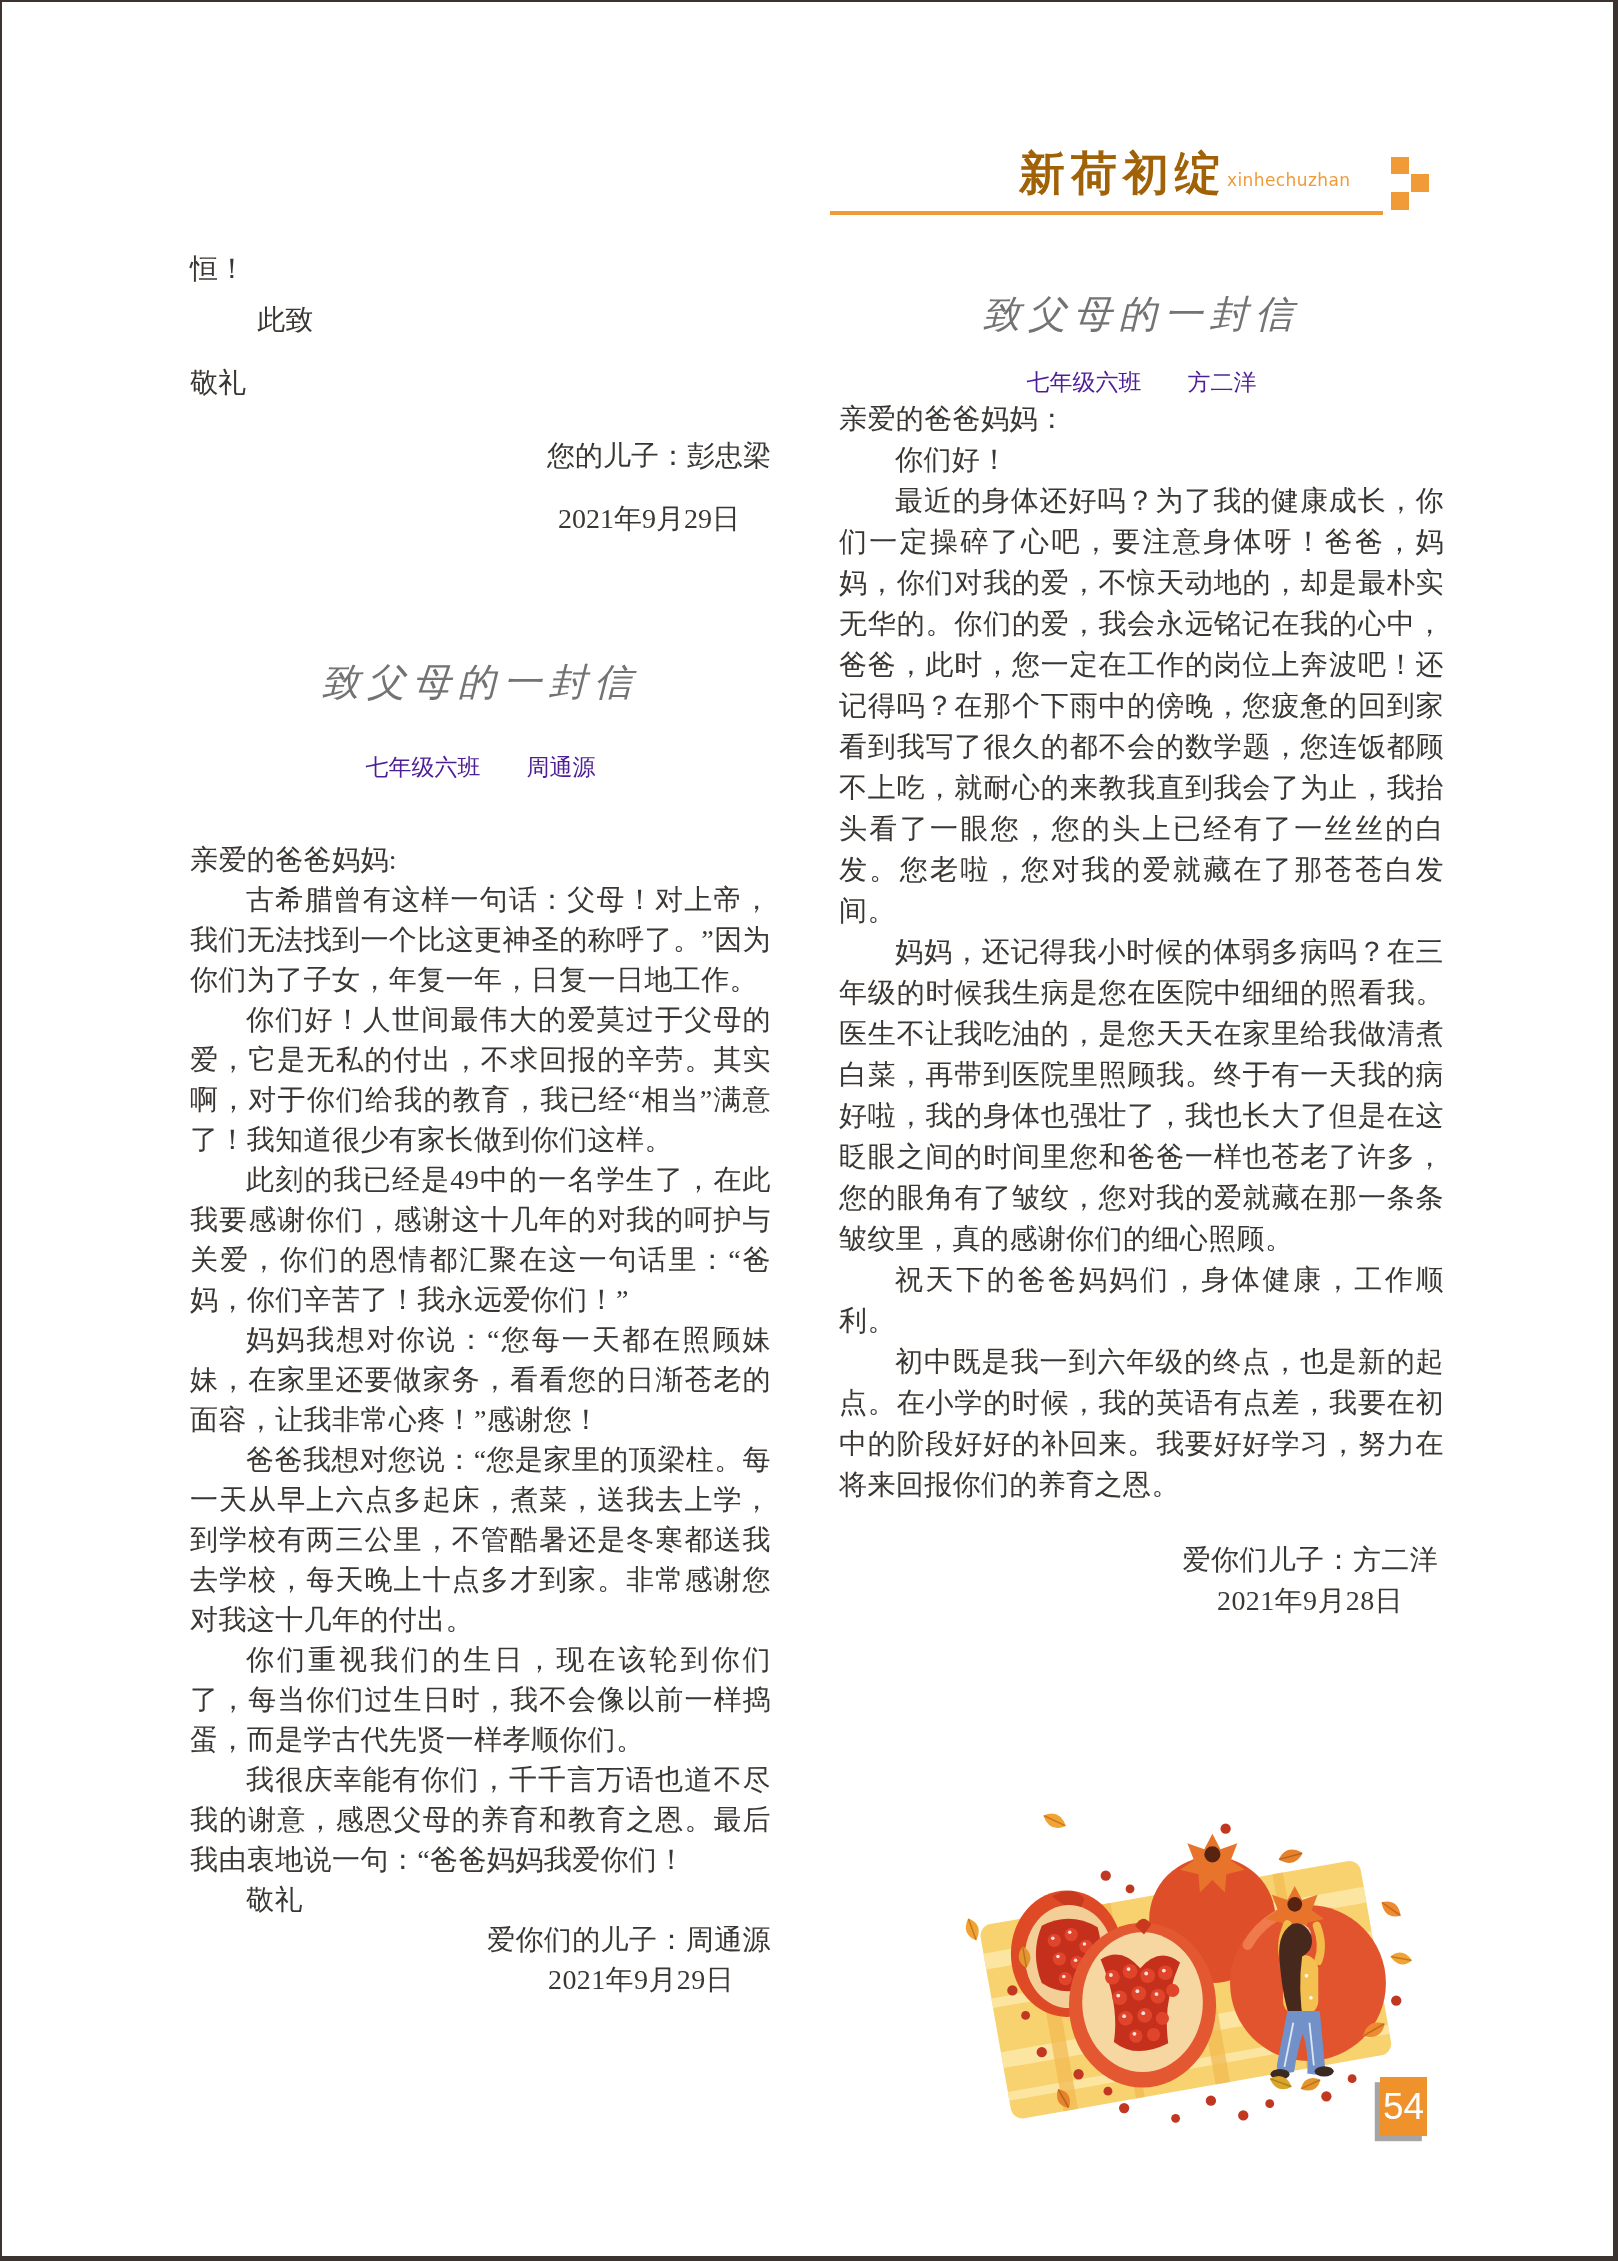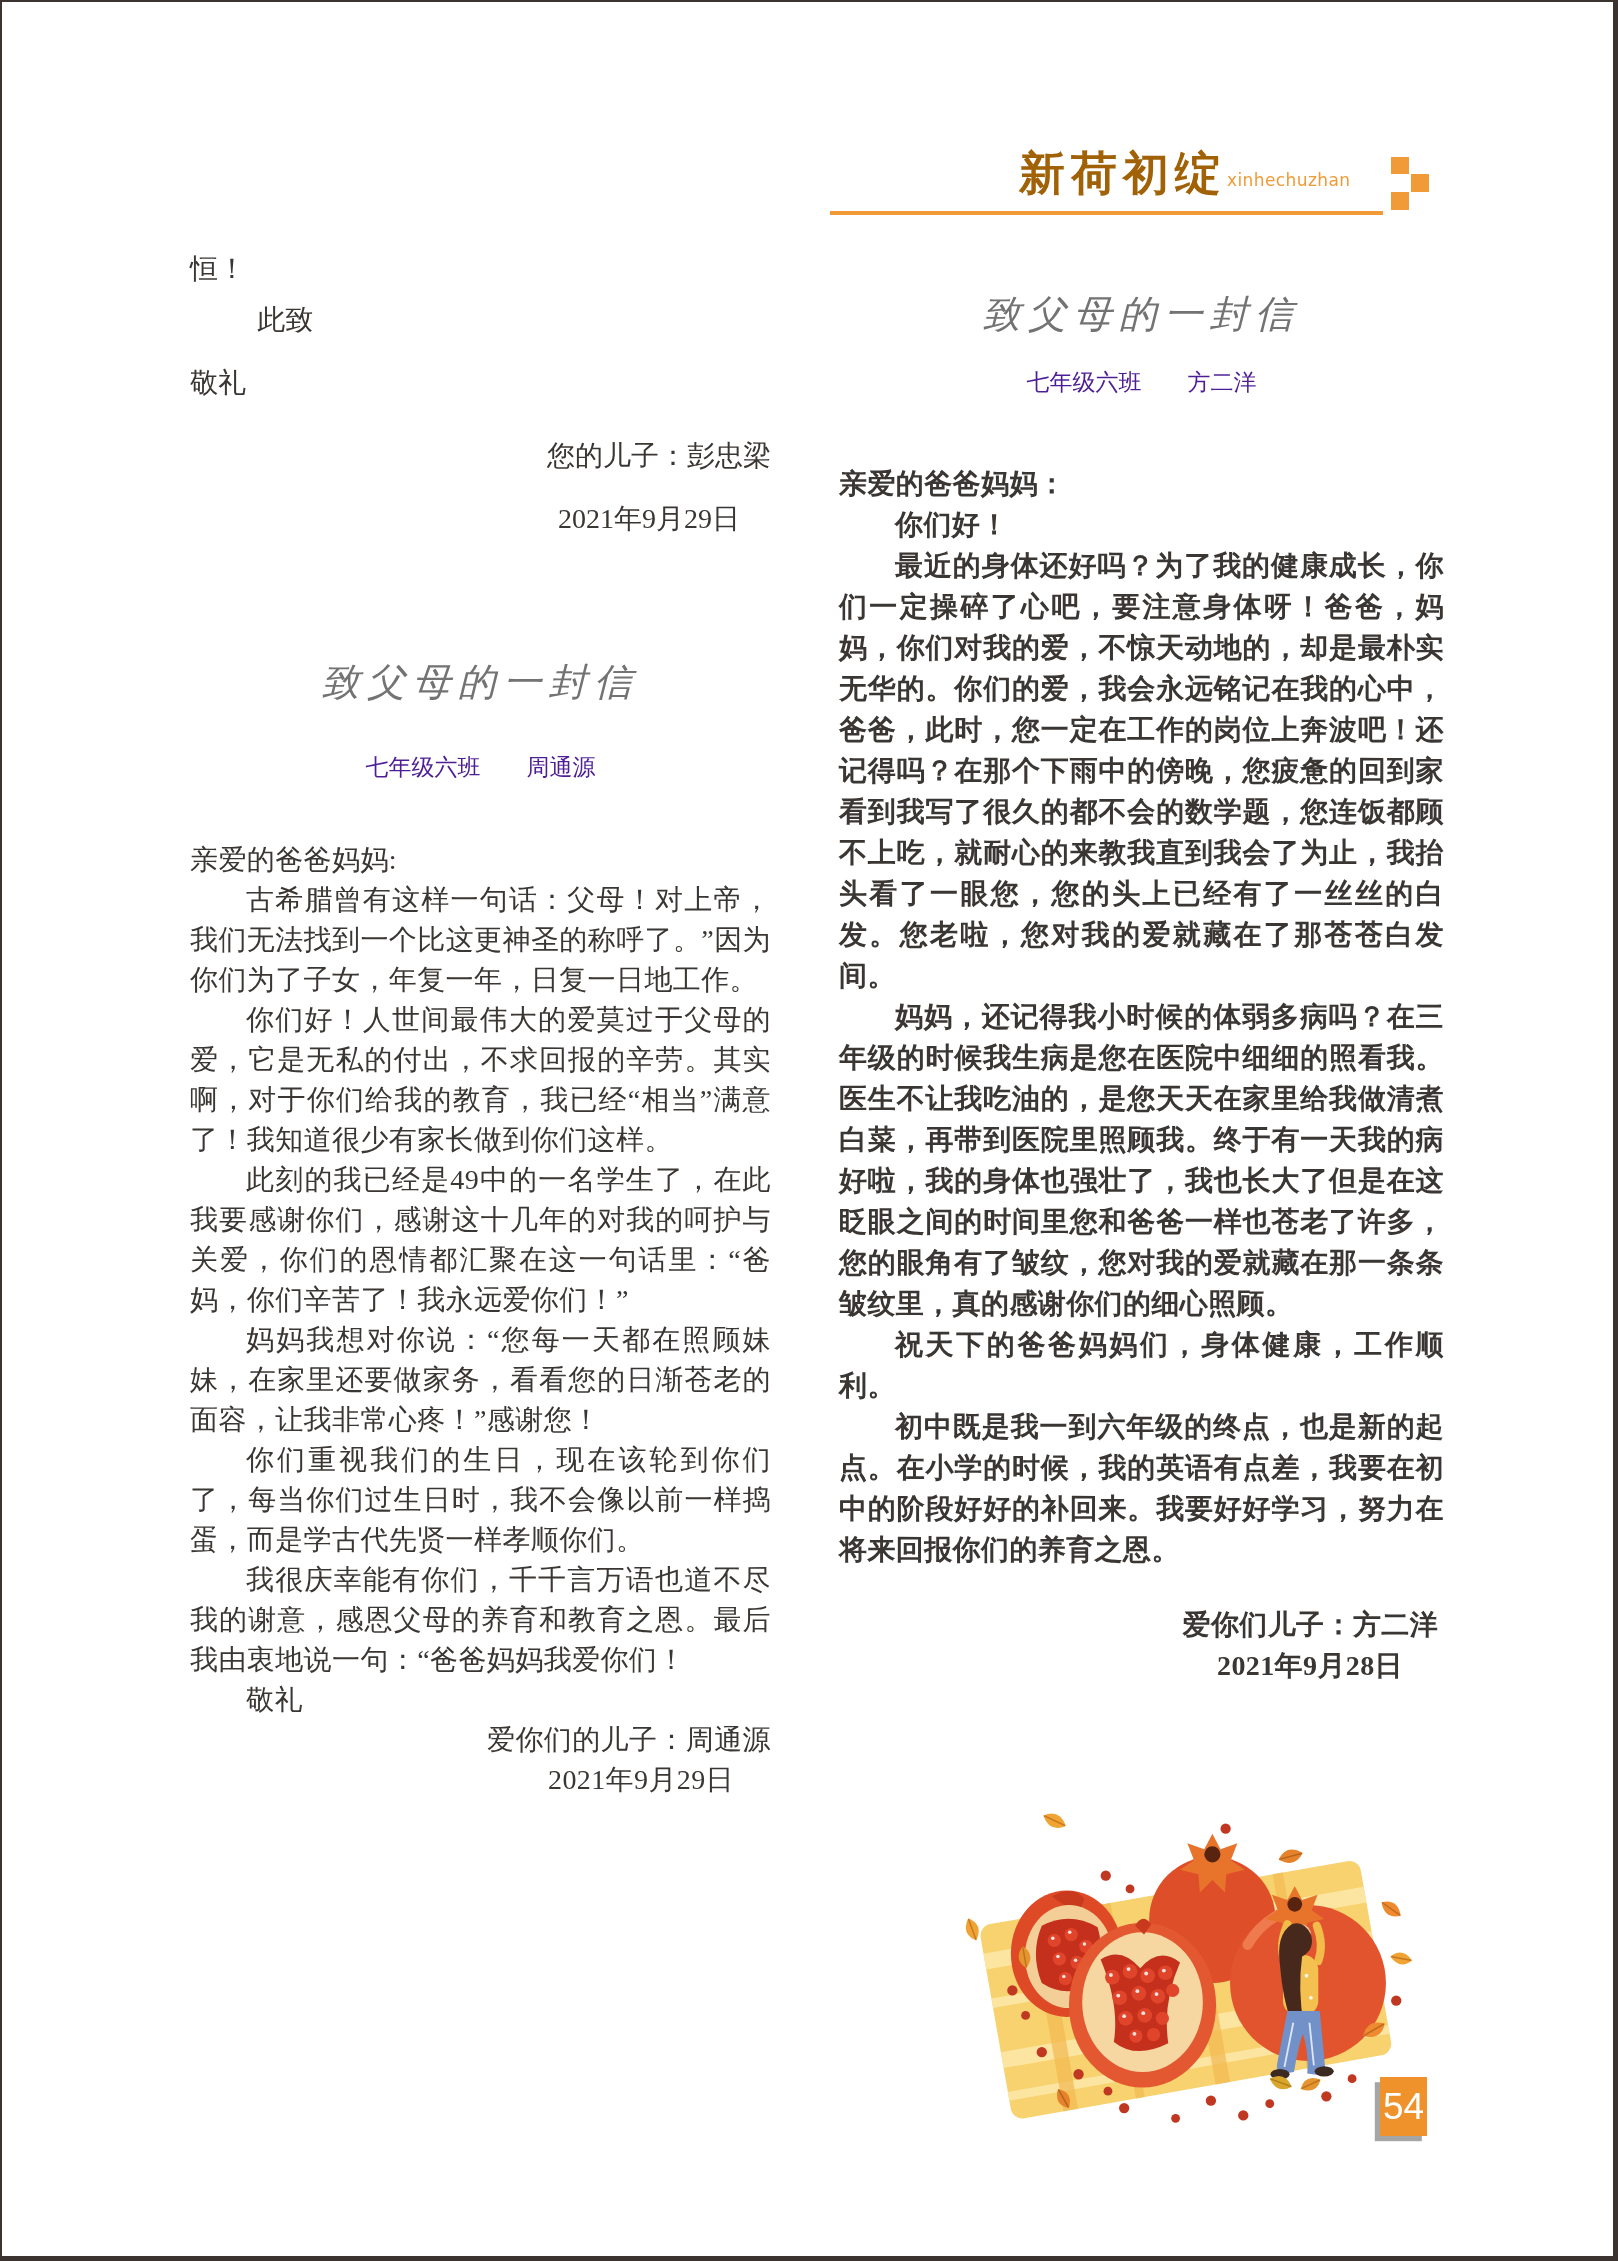--- a/index.html
+++ b/index.html
@@ -45,21 +45,21 @@
   .article-right{position:absolute;left:837px;top:289px;width:605px;}
   .art-title{
     margin:0;text-align:center;font-weight:500;
     font-size:38px;line-height:47px;letter-spacing:7.4px;color:#737373;font-style:italic;
   }
   .byline{text-align:center;font-size:23px;color:#4c1d95;}
   .article-left .byline{margin-top:46px;}
   .article-right .byline{margin-top:29px;}
   .byline .author{margin-left:46px;}
   .article-left .body-text{margin-top:57px;}
-  .article-right .body-text{margin-top:65px;line-height:41px;font-weight:bold;}
+  .article-right .body-text{line-height:41px;}
   .closing{text-indent:2em;}
   .art-sig-name{text-align:right;margin-top:41px;}
   .art-sig-date{text-align:right;margin-top:5.9px;padding-right:37px;}
   .article-right .art-sig-name{margin-top:34px;padding-right:5.9px;}
   .article-right .art-sig-date{padding-right:41px;}
   
   .illus{position:absolute;left:953px;top:1806px;width:478px;height:331px;}
   .folio{
     position:absolute;left:1378px;top:2075px;width:47px;height:59px;
     background:#f0922b;box-shadow:-5.2px 5.2px 0 #a5a5a5;
@@ -94,20 +94,21 @@
     <h2 class="art-title">致父母的一封信</h2>
     <div class="byline">
       <span>七年级六班</span><span class="author">周通源</span>
     </div>
     <div class="body-text">
       <p>亲爱的爸爸妈妈:</p>
       <p class="indent">古希腊曾有这样一句话：父母！对上帝，我们无法找到一个比这更神圣的称呼了。”因为你们为了子女，年复一年，日复一日地工作。</p>
         <p class="indent">你们好！人世间最伟大的爱莫过于父母的爱，它是无私的付出，不求回报的辛劳。其实啊，对于你们给我的教育，我已经“相当”满意了！我知道很少有家长做到你们这样。</p>
         <p class="indent">此刻的我已经是49中的一名学生了，在此我要感谢你们，感谢这十几年的对我的呵护与关爱，你们的恩情都汇聚在这一句话里：“爸妈，你们辛苦了！我永远爱你们！”</p>
         <p class="indent">妈妈我想对你说：“您每一天都在照顾妹妹，在家里还要做家务，看看您的日渐苍老的面容，让我非常心疼！”感谢您！</p>
+        <p class="indent">爸爸我想对您说：“您是家里的顶梁柱。每一天从早上六点多起床，煮菜，送我去上学，到学校有两三公里，不管酷暑还是冬寒都送我去学校，每天晚上十点多才到家。非常感谢您对我这十几年的付出。</p>
         <p class="indent">你们重视我们的生日，现在该轮到你们了，每当你们过生日时，我不会像以前一样捣蛋，而是学古代先贤一样孝顺你们。</p>
         <p class="indent">我很庆幸能有你们，千千言万语也道不尽我的谢意，感恩父母的养育和教育之恩。最后我由衷地说一句：“爸爸妈妈我爱你们！</p>
       <p class="closing">敬礼</p>
       <p class="art-sig-name">爱你们的儿子：周通源</p>
       <p class="art-sig-date">2021年9月29日</p>
     </div>
   </article>
 
   <article class="article-right">
     <h2 class="art-title">致父母的一封信</h2>

